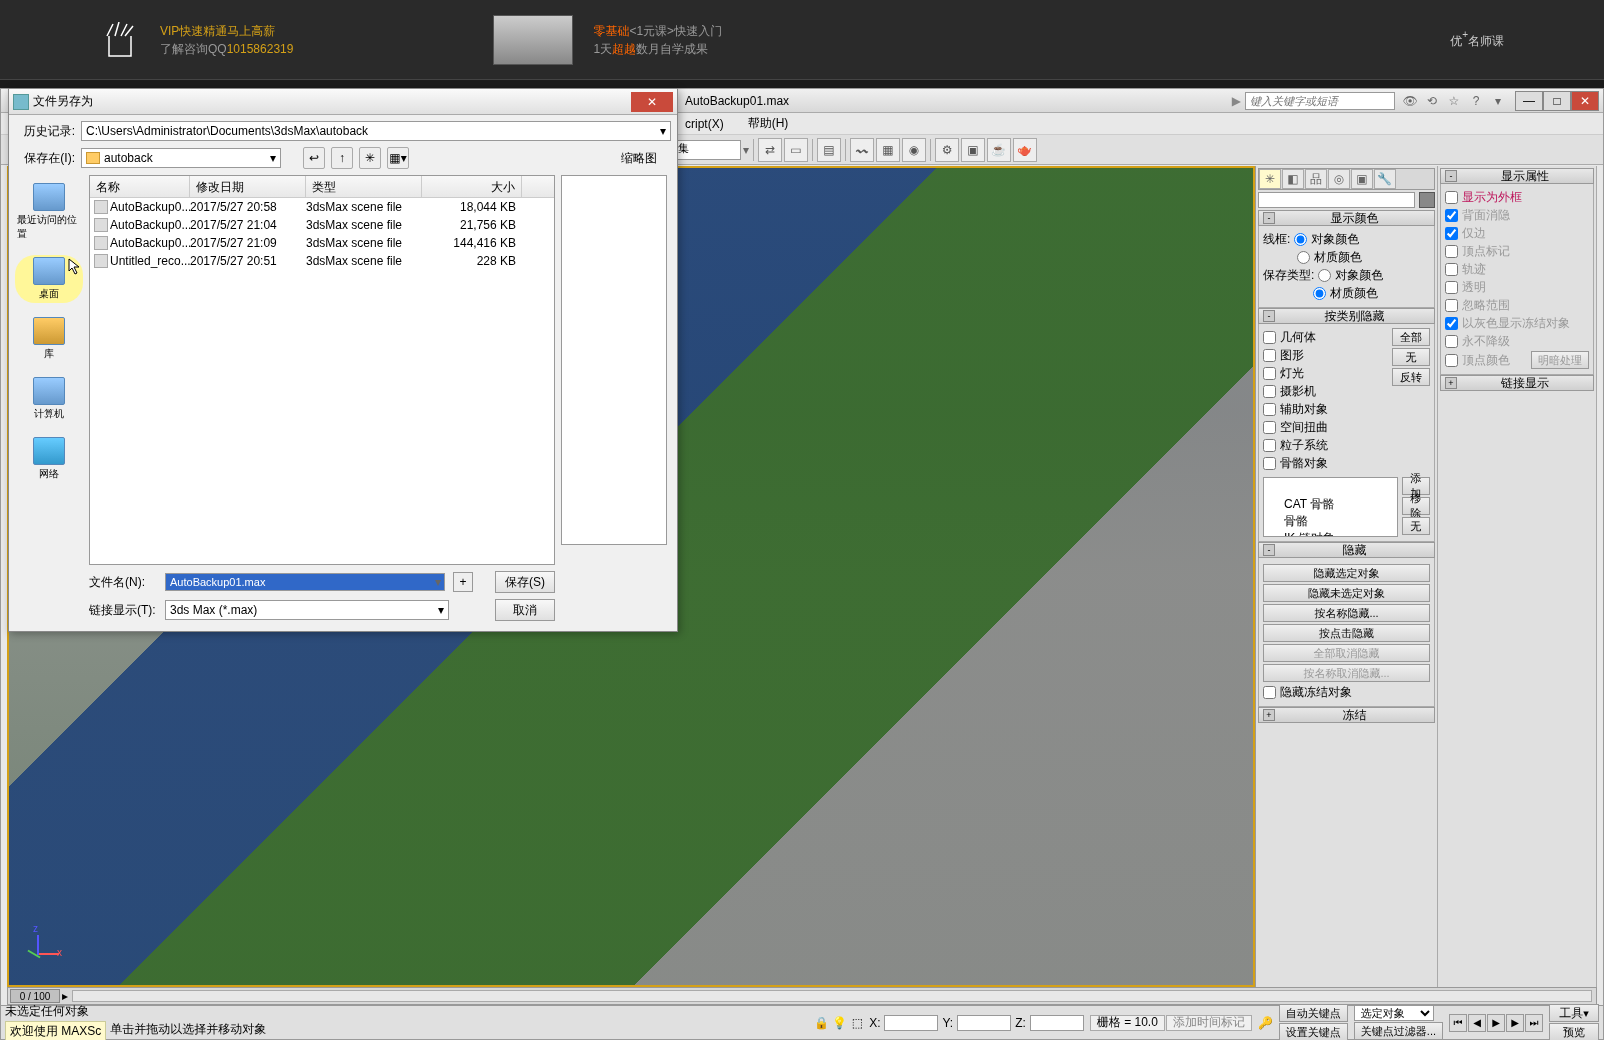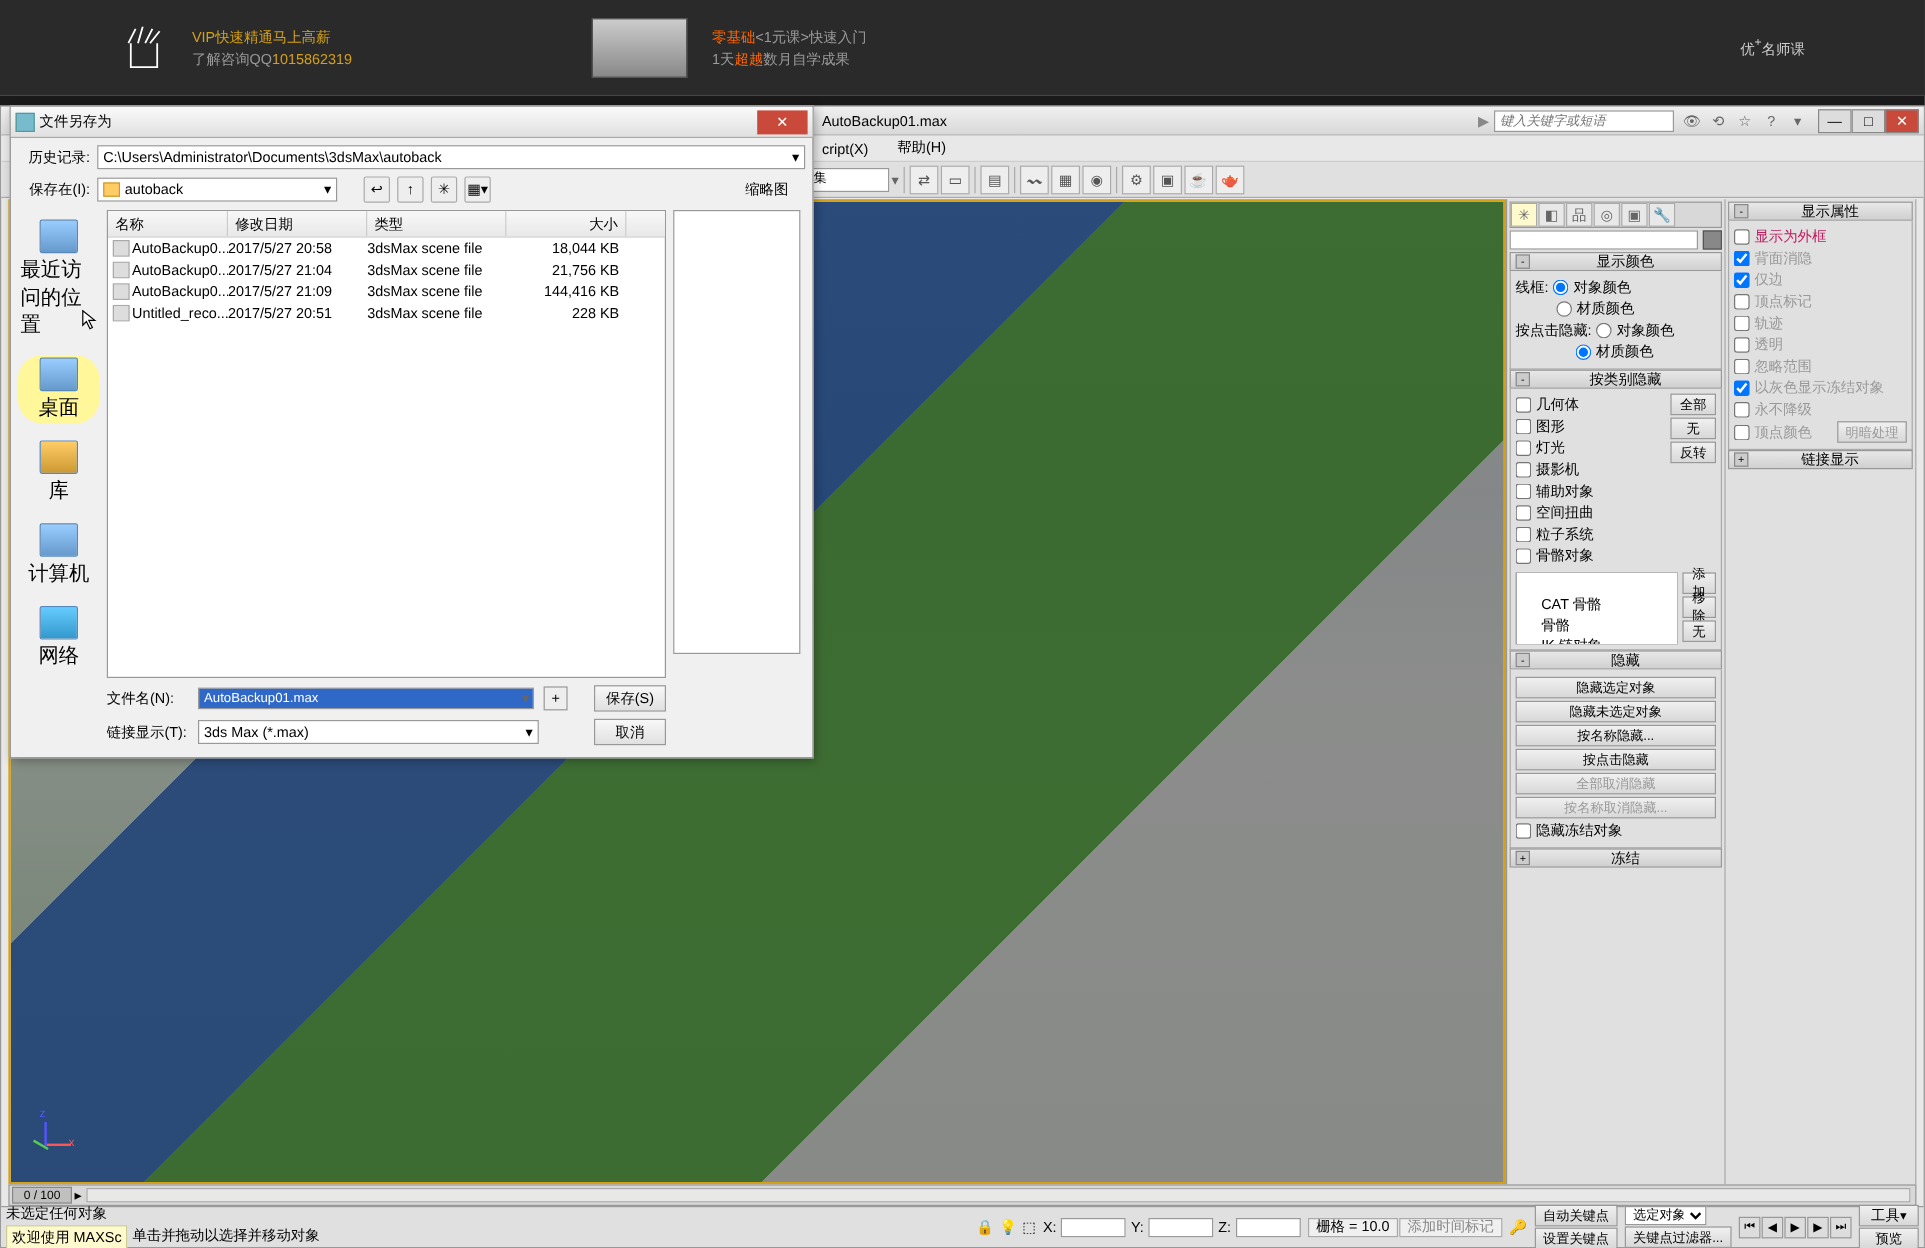--- a/index.html
+++ b/index.html
@@ -89,21 +89,21 @@
 .dlg-body{padding:6px}
 .dlg-row{display:flex;align-items:center;gap:6px;margin-bottom:6px}
 .dlg-label{width:60px;font-size:12px;text-align:right}
 .dlg-combo{height:20px;background:#fff;border:1px solid #999;font-size:12px;padding:0 4px;flex:1}
 .dlg-toolbtn{width:22px;height:22px;border:1px solid #aaa;background:#eee;display:flex;align-items:center;justify-content:center;cursor:pointer;border-radius:2px}
 .dlg-main{display:flex;gap:6px}
 .dlg-places{width:68px;display:flex;flex-direction:column;gap:12px;padding-top:6px}
 .place-item{display:flex;flex-direction:column;align-items:center;gap:2px;cursor:pointer;padding:2px}
 .place-item.highlight{background:#fff799;border-radius:20px}
 .place-icon{width:32px;height:28px;background:linear-gradient(#9cf,#69c);border:1px solid #58b;border-radius:2px}
-.place-item span{font-size:17px}
+.place-item span{font-size:10px}
 .dlg-filearea{flex:1}
 .file-list{height:390px;background:#fff;border:1px solid #999}
 .file-header{height:22px;background:linear-gradient(#f8f8f8,#e8e8e8);border-bottom:1px solid #ccc;display:flex}
 .file-header div{padding:3px 6px;border-right:1px solid #ccc;font-size:12px}
 .fh-name{width:100px}
 .fh-date{width:116px}
 .fh-type{width:116px}
 .fh-size{width:100px;text-align:right}
 .file-row{display:flex;height:18px;align-items:center;font-size:12px}
 .fr-name{width:100px;padding-left:4px;display:flex;align-items:flex-end;gap:2px;overflow:hidden}
@@ -225,21 +225,21 @@
           <div class="radio-row">
               <span>线框:</span>
               <input type="radio" checked="" style="">
               <span>对象颜色</span>
             </div>
           <div class="radio-row" style="padding-left:34px">
               <input type="radio" style="">
               <span>材质颜色</span>
             </div>
           <div class="radio-row">
-              <span>按点击隐藏:</span>
+              <span>保存类型:</span>
               <input type="radio" style="">
               <span>对象颜色</span>
             </div>
           <div class="radio-row" style="padding-left:50px">
               <input type="radio" checked="" style="">
               <span>材质颜色</span>
             </div>
         </div>
 
         <div class="rollout-header">
@@ -412,21 +412,21 @@
     <div style="display:flex;flex-direction:row;gap:1px">
       <div class="status-box">栅格 = 10.0</div>
       <div class="status-box" style="color:#888">添加时间标记</div>
     </div>
     <span>🔑</span>
     <div style="display:flex;flex-direction:column;gap:1px">
       <button class="panel-btn">自动关键点</button>
       <button class="panel-btn">设置关键点</button>
     </div>
     <div style="display:flex;flex-direction:column;gap:1px">
-      <select class="status-input" style="width:68px"><option>选定对象</option></select>
+      <select class="status-input" style="width:80px"><option>选定对象</option></select>
       <button class="panel-btn">关键点过滤器...</button>
     </div>
     <div class="status-btns">
       <div class="status-btn">⏮</div>
       <div class="status-btn">◀</div>
       <div class="status-btn">▶</div>
       <div class="status-btn">▶</div>
       <div class="status-btn">⏭</div>
     </div>
     <div style="display:flex;flex-direction:column;gap:1px">

